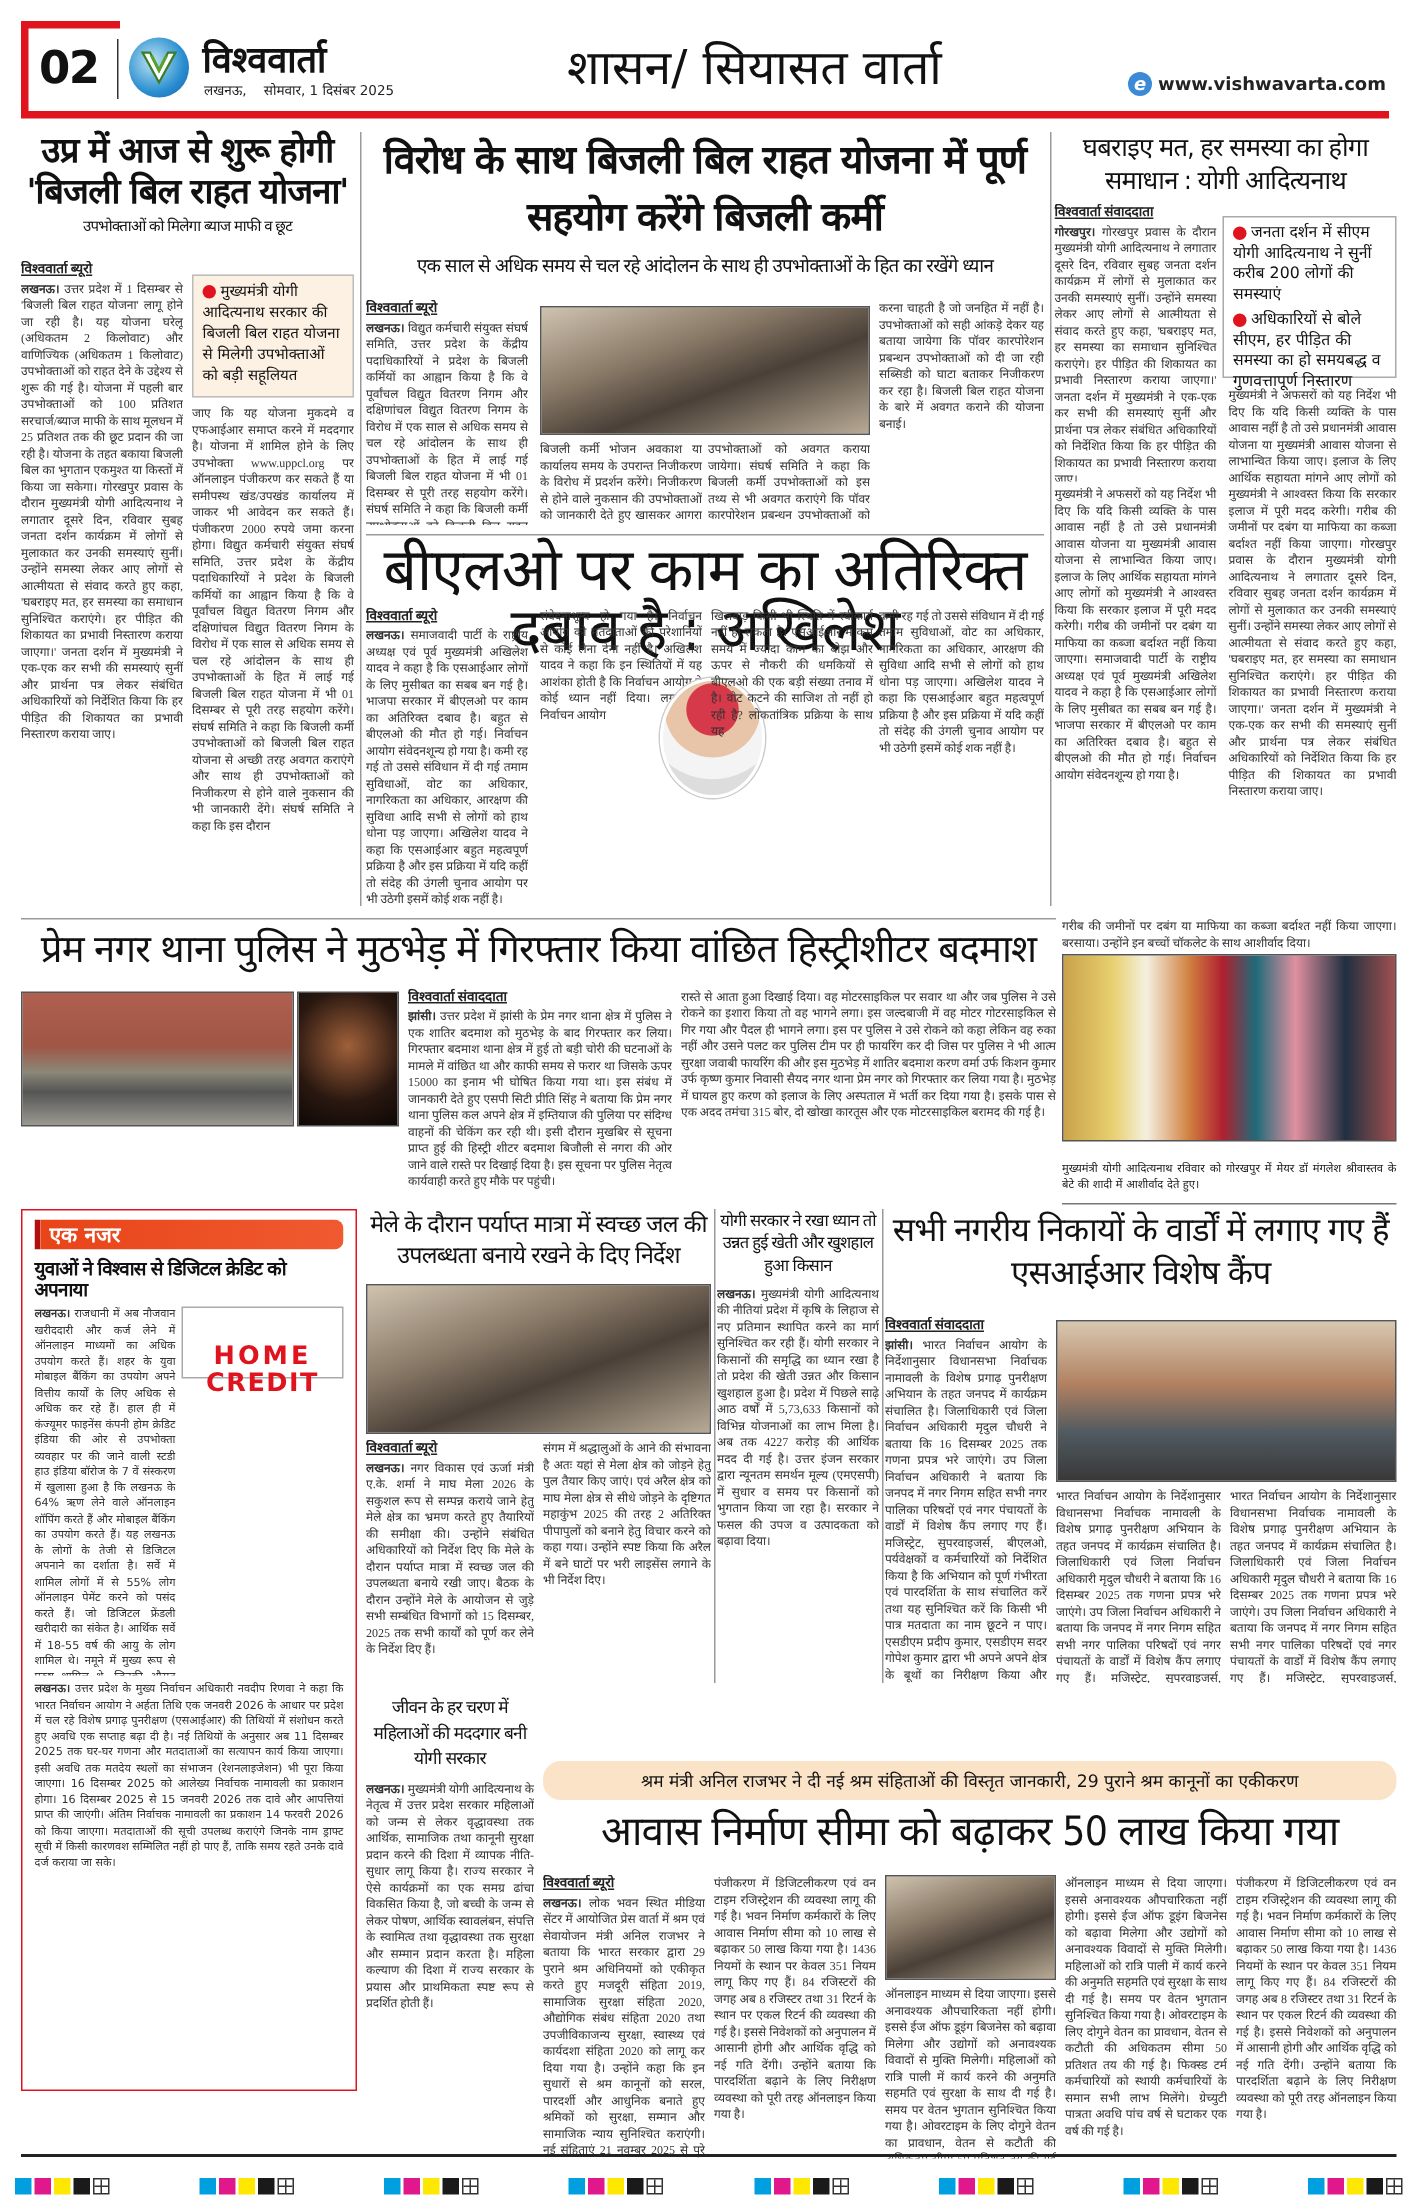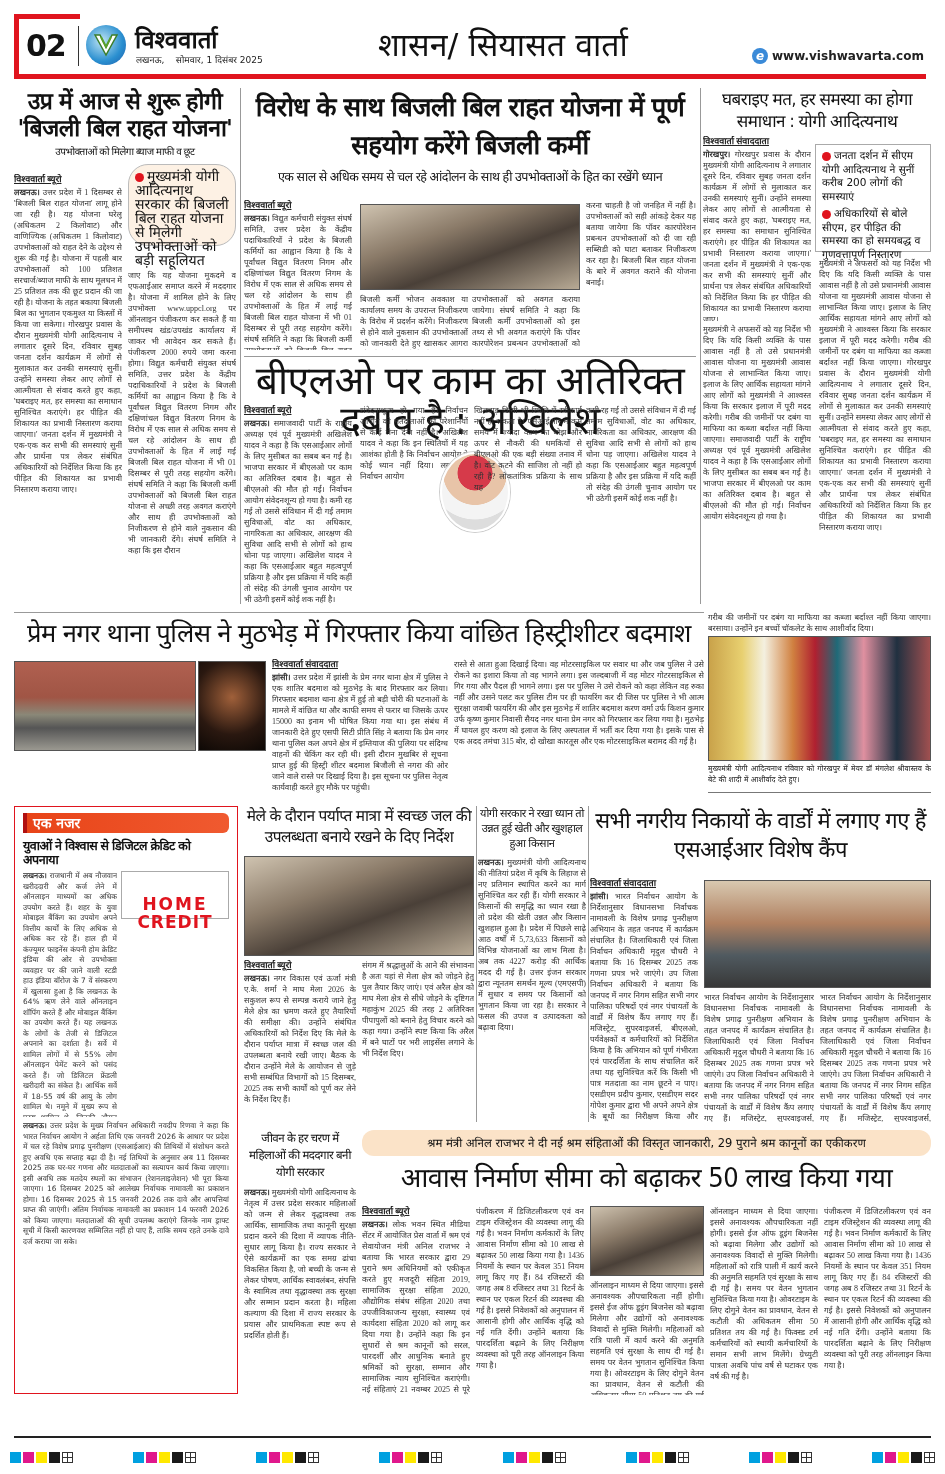--- a/index.html
+++ b/index.html
@@ -49,21 +49,21 @@
 
 <div class="abs" style="left:14px;top:88px;width:222px;height:515px;">
   <div class="head" style="font-size:23px;font-weight:bold;line-height:27px;">उप्र में आज से शुरू होगी 'बिजली बिल राहत योजना'</div>
   <div class="head" style="font-size:10px;margin-top:4px;">उपभोक्ताओं को मिलेगा ब्याज माफी व छूट</div>
   <div class="abs txt" style="left:0;top:86px;width:108px;height:425px;">
     <span class="byline">विश्ववार्ता ब्यूरो</span>
     <b>लखनऊ।</b>
     <span>उत्तर प्रदेश में 1 दिसम्बर से 'बिजली बिल राहत योजना' लागू होने जा रही है। यह योजना घरेलू (अधिकतम 2 किलोवाट) और वाणिज्यिक (अधिकतम 1 किलोवाट) उपभोक्ताओं को राहत देने के उद्देश्य से शुरू की गई है। योजना में पहली बार उपभोक्ताओं को 100 प्रतिशत सरचार्ज/ब्याज माफी के साथ मूलधन में 25 प्रतिशत तक की छूट प्रदान की जा रही है। योजना के तहत बकाया बिजली बिल का भुगतान एकमुश्त या किस्तों में किया जा सकेगा।</span>
     <span>गोरखपुर प्रवास के दौरान मुख्यमंत्री योगी आदित्यनाथ ने लगातार दूसरे दिन, रविवार सुबह जनता दर्शन कार्यक्रम में लोगों से मुलाकात कर उनकी समस्याएं सुनीं। उन्होंने समस्या लेकर आए लोगों से आत्मीयता से संवाद करते हुए कहा, 'घबराइए मत, हर समस्या का समाधान सुनिश्चित कराएंगे। हर पीड़ित की शिकायत का प्रभावी निस्तारण कराया जाएगा।' जनता दर्शन में मुख्यमंत्री ने एक-एक कर सभी की समस्याएं सुनीं और प्रार्थना पत्र लेकर संबंधित अधिकारियों को निर्देशित किया कि हर पीड़ित की शिकायत का प्रभावी निस्तारण कराया जाए।</span>
   </div>
-  <div class="abs hl-box" style="left:114px;top:76px;width:108px;height:82px;font-size:14px;line-height:14px;border-radius:20px;">
+  <div class="abs hl-box" style="left:114px;top:95px;width:108px;height:82px;font-size:10px;line-height:14px;">
     <span class="bullet"></span><span>मुख्यमंत्री योगी आदित्यनाथ सरकार की बिजली बिल राहत योजना से मिलेगी उपभोक्ताओं को बड़ी सहूलियत</span>
   </div>
   <div class="abs txt" style="left:114px;top:182px;width:108px;height:330px;">
     <span>जाए कि यह योजना मुकदमे व एफआईआर समाप्त करने में मददगार है। योजना में शामिल होने के लिए उपभोक्ता www.uppcl.org पर ऑनलाइन पंजीकरण कर सकते हैं या समीपस्थ खंड/उपखंड कार्यालय में जाकर भी आवेदन कर सकते हैं। पंजीकरण 2000 रुपये जमा करना होगा।</span>
     <span>विद्युत कर्मचारी संयुक्त संघर्ष समिति, उत्तर प्रदेश के केंद्रीय पदाधिकारियों ने प्रदेश के बिजली कर्मियों का आह्वान किया है कि वे पूर्वांचल विद्युत वितरण निगम और दक्षिणांचल विद्युत वितरण निगम के विरोध में एक साल से अधिक समय से चल रहे आंदोलन के साथ ही उपभोक्ताओं के हित में लाई गई बिजली बिल राहत योजना में भी 01 दिसम्बर से पूरी तरह सहयोग करेंगे। संघर्ष समिति ने कहा कि बिजली कर्मी उपभोक्ताओं को बिजली बिल राहत योजना से अच्छी तरह अवगत कराएंगे और साथ ही उपभोक्ताओं को निजीकरण से होने वाले नुकसान की भी जानकारी देंगे। संघर्ष समिति ने कहा कि इस दौरान</span>
   </div>
 </div>
 
 <div class="abs" style="left:244px;top:88px;width:452px;height:262px;">
   <div class="head" style="font-size:26px;font-weight:bold;line-height:38px;padding:0 10px;text-align:center;">विरोध के साथ बिजली बिल राहत योजना में पूर्ण सहयोग करेंगे बिजली कर्मी</div>
@@ -136,21 +136,21 @@
     <span>उत्तर प्रदेश में झांसी के प्रेम नगर थाना क्षेत्र में पुलिस ने एक शातिर बदमाश को मुठभेड़ के बाद गिरफ्तार कर लिया। गिरफ्तार बदमाश थाना क्षेत्र में हुई तो बड़ी चोरी की घटनाओं के मामले में वांछित था और काफी समय से फरार था जिसके ऊपर 15000 का इनाम भी घोषित किया गया था। इस संबंध में जानकारी देते हुए एसपी सिटी प्रीति सिंह ने बताया कि प्रेम नगर थाना पुलिस कल अपने क्षेत्र में इम्तियाज की पुलिया पर संदिग्ध वाहनों की चेकिंग कर रही थी। इसी दौरान मुखबिर से सूचना प्राप्त हुई की हिस्ट्री शीटर बदमाश बिजौली से नगरा की ओर जाने वाले रास्ते पर दिखाई दिया है। इस सूचना पर पुलिस नेतृत्व कार्यवाही करते हुए मौके पर पहुंची।</span>
   </div>
   <div class="abs txt" style="left:440px;top:46px;width:250px;height:134px;">
     <span>रास्ते से आता हुआ दिखाई दिया। वह मोटरसाइकिल पर सवार था और जब पुलिस ने उसे रोकने का इशारा किया तो वह भागने लगा। इस जल्दबाजी में वह मोटर गोटरसाइकिल से गिर गया और पैदल ही भागने लगा। इस पर पुलिस ने उसे रोकने को कहा लेकिन वह रुका नहीं और उसने पलट कर पुलिस टीम पर ही फायरिंग कर दी जिस पर पुलिस ने भी आत्म सुरक्षा जवाबी फायरिंग की और इस मुठभेड़ में शातिर बदमाश करण वर्मा उर्फ किशन कुमार उर्फ कृष्ण कुमार निवासी सैयद नगर थाना प्रेम नगर को गिरफ्तार कर लिया गया है। मुठभेड़ में घायल हुए करण को इलाज के लिए अस्पताल में भर्ती कर दिया गया है। इसके पास से एक अदद तमंचा 315 बोर, दो खोखा कारतूस और एक मोटरसाइकिल बरामद की गई है।</span>
   </div>
 </div>
 
 <div class="abs" style="left:708px;top:612px;width:223px;height:185px;">
   <div class="txt" style="height:22px;">गरीब की जमीनों पर दबंग या माफिया का कब्जा बर्दाश्त नहीं किया जाएगा। बरसाया। उन्होंने इन बच्चों चॉकलेट के साथ आशीर्वाद दिया।</div>
   <div class="photo event" style="width:223px;height:125px;margin-top:2px;"></div>
-  <div class="txt" style="margin-top:2px;height:26px;color:#222;font-family:'DejaVu Sans',sans-serif;font-size:7.5px;line-height:11px;">मुख्यमंत्री योगी आदित्यनाथ रविवार को गोरखपुर में मेयर डॉ मंगलेश श्रीवास्तव के बेटे की शादी में आशीर्वाद देते हुए।</div>
+  <div class="txt" style="margin-top:12px;height:26px;color:#222;font-family:'DejaVu Sans',sans-serif;font-size:7.5px;line-height:11px;">मुख्यमंत्री योगी आदित्यनाथ रविवार को गोरखपुर में मेयर डॉ मंगलेश श्रीवास्तव के बेटे की शादी में आशीर्वाद देते हुए।</div>
   <div style="height:1px;background:#777;margin-top:3px;"></div>
 </div>
 
 <div class="abs" style="left:14px;top:806px;width:224px;height:588px;border:1.5px solid #e0141e;padding:6px 8px;">
   <div style="background:linear-gradient(90deg,#e84418,#f05a30);border-left:4px solid #b01010;border-radius:0 6px 6px 0;height:20px;padding-left:6px;">
     <span></span>
     <span style="color:#fff;font-weight:bold;font-size:14px;line-height:20px;">एक नजर</span>
   </div>
   <div class="head" style="font-size:12.5px;margin-top:6px;text-align:left;font-weight:bold;">युवाओं ने विश्वास से डिजिटल क्रेडिट को अपनाया</div>
   <div style="float:right;width:108px;height:48px;border:1px solid #aaa;margin:4px 0 2px 4px;text-align:center;font-family:'DejaVu Sans',sans-serif;font-weight:bold;color:#e0141e;line-height:18px;padding-top:23px;">
@@ -205,21 +205,21 @@
 </div>
 
 <div class="abs" style="left:244px;top:1130px;width:112px;height:265px;">
   <div class="head" style="font-size:11.5px;line-height:17px;">जीवन के हर चरण में महिलाओं की मददगार बनी योगी सरकार</div>
   <div class="txt" style="margin-top:6px;height:200px;">
     <b>लखनऊ।</b>
     <span>मुख्यमंत्री योगी आदित्यनाथ के नेतृत्व में उत्तर प्रदेश सरकार महिलाओं को जन्म से लेकर वृद्धावस्था तक आर्थिक, सामाजिक तथा कानूनी सुरक्षा प्रदान करने की दिशा में व्यापक नीति-सुधार लागू किया है। राज्य सरकार ने ऐसे कार्यक्रमों का एक समग्र ढांचा विकसित किया है, जो बच्ची के जन्म से लेकर पोषण, आर्थिक स्वावलंबन, संपत्ति के स्वामित्व तथा वृद्धावस्था तक सुरक्षा और सम्मान प्रदान करता है। महिला कल्याण की दिशा में राज्य सरकार के प्रयास और प्राथमिकता स्पष्ट रूप से प्रदर्शित होती हैं।</span>
   </div>
 </div>
 
-<div class="abs" style="left:362px;top:1130px;width:569px;height:265px;">
+<div class="abs" style="left:362px;top:1174px;width:569px;height:265px;">
   <div style="background:#fbe3c8;border-radius:12px;height:26px;text-align:center;">
     <span style="font-size:11.5px;line-height:26px;color:#111;">श्रम मंत्री अनिल राजभर ने दी नई श्रम संहिताओं की विस्तृत जानकारी, 29 पुराने श्रम कानूनों का एकीकरण</span>
   </div>
   <div class="head" style="font-size:27px;line-height:40px;margin-top:2px;">आवास निर्माण सीमा को बढ़ाकर 50 लाख किया गया</div>
   <div class="abs txt" style="left:0;top:76px;width:108px;height:189px;">
     <span class="byline">विश्ववार्ता ब्यूरो</span>
     <b>लखनऊ।</b>
     <span>लोक भवन स्थित मीडिया सेंटर में आयोजित प्रेस वार्ता में श्रम एवं सेवायोजन मंत्री अनिल राजभर ने बताया कि भारत सरकार द्वारा 29 पुराने श्रम अधिनियमों को एकीकृत करते हुए मजदूरी संहिता 2019, सामाजिक सुरक्षा संहिता 2020, औद्योगिक संबंध संहिता 2020 तथा उपजीविकाजन्य सुरक्षा, स्वास्थ्य एवं कार्यदशा संहिता 2020 को लागू कर दिया गया है। उन्होंने कहा कि इन सुधारों से श्रम कानूनों को सरल, पारदर्शी और आधुनिक बनाते हुए श्रमिकों को सुरक्षा, सम्मान और सामाजिक न्याय सुनिश्चित कराएंगी। नई संहिताएं 21 नवम्बर 2025 से पूरे देश में प्रभावी हो चुकी हैं। मंत्री राजभर ने बताया कि इन सुधारों से श्रम कानूनों को</span>
   </div>
   <div class="abs txt" style="left:114px;top:76px;width:108px;height:189px;">

